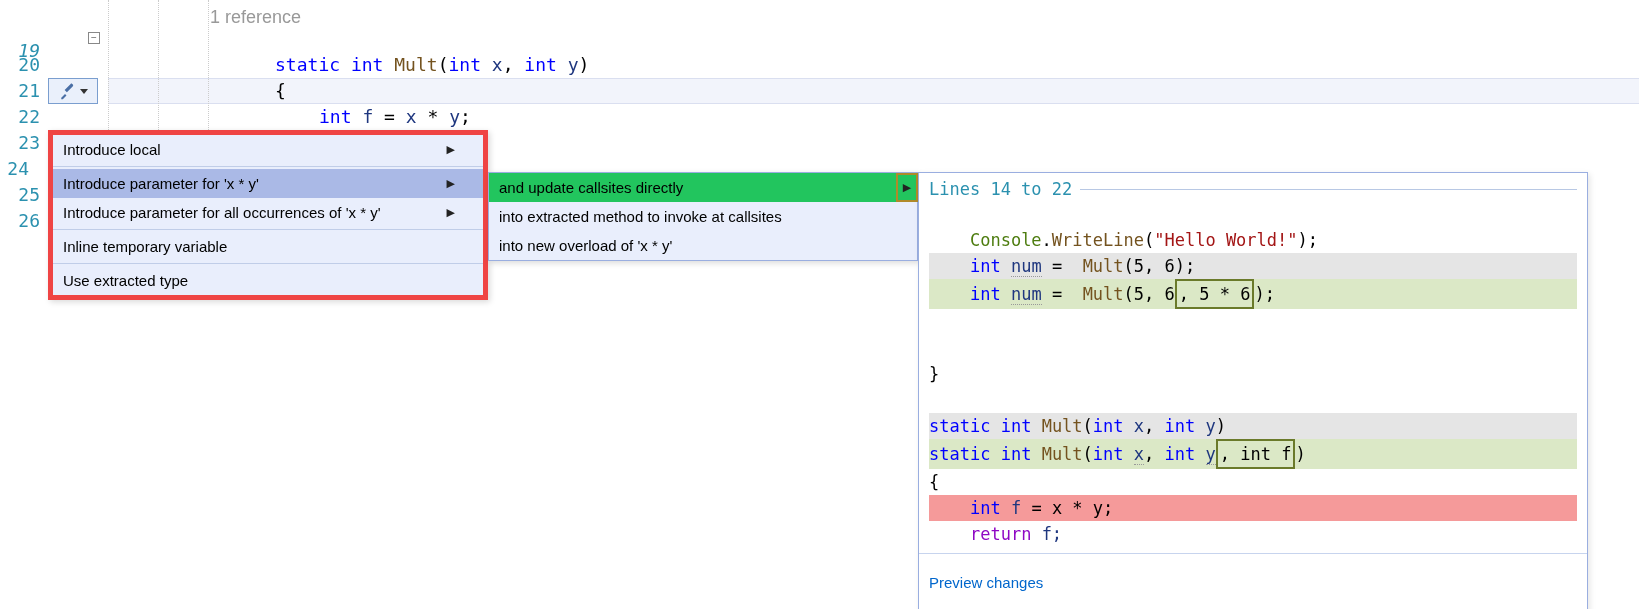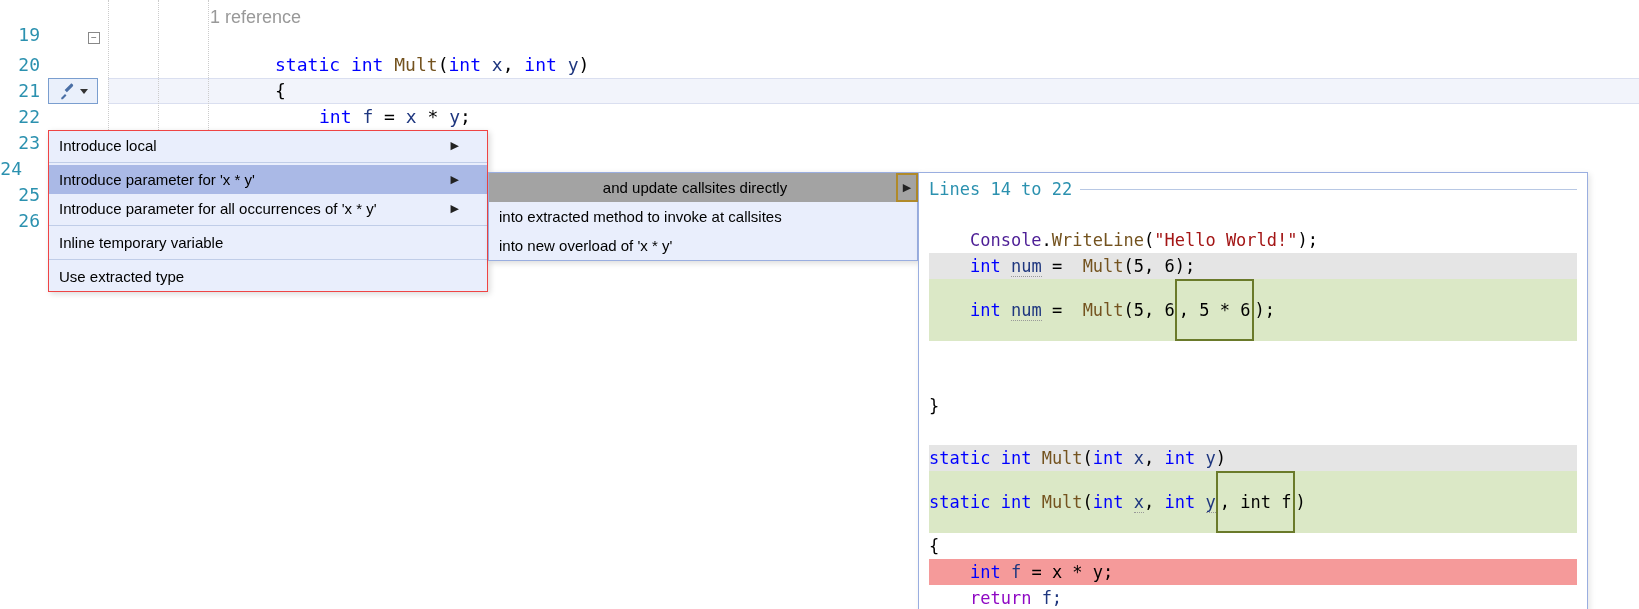--- a/index.html
+++ b/index.html
@@ -44,38 +44,38 @@
   .action-glyph {
     position: absolute; left: 48px; width: 50px; height: 26px;
     border: 1px solid #7a9ecf; background: #eaf0fb;
     display: flex; align-items: center; justify-content: center; gap: 3px;
   }
   .action-glyph svg { width: 18px; height: 18px; }
   .dd-caret { width:0;height:0;border-left:4px solid transparent;border-right:4px solid transparent;border-top:5px solid #333; }
   
   .menu1 {
     position: absolute; left: 48px; top: 130px; width: 440px;
-    background: #e9eefc; border: 1px solid #ef4444;
+    background: #e9eefc; border: 5px solid #ef4444;
     box-shadow: 2px 2px 6px rgba(0,0,0,0.15);
     font-family: "Segoe UI",sans-serif; font-size: 15px;
   }
   .menu1 .mi, .menu2 .mi {
     padding: 6px 28px 6px 10px; position: relative; cursor: default;
     display: flex; align-items: center; justify-content: space-between;
   }
   .menu1 .mi.sel { background: #aab9e6; }
   .menu1 .sep, .menu2 .sep { height:1px; background:#c0cde8; margin: 2px 0; }
   .submenu-caret { font-size: 11px; color: #222; }
   .menu2 {
     position: absolute; left: 488px; top: 172px; width: 430px;
     background: #e9eefc; border: 1px solid #9aaee0;
     box-shadow: 2px 2px 6px rgba(0,0,0,0.15);
     font-family: "Segoe UI",sans-serif; font-size: 15px;
   }
-  .menu2 .mi.sel { background: #a3a3a3; justify-content: center; }
+  .menu2 .mi.sel { background: #22c55e; }
   .menu2 .mi.sel .submenu-caret-box {
     position:absolute; right:-1px; top:0; bottom:0; width:22px;
     border:2px solid #b08a2a; display:flex; align-items:center; justify-content:center;
   }
   
   .preview {
     position: absolute; left: 918px; top: 172px; width: 670px;
     border: 1px solid #9aaee0; background: #fff;
     box-shadow: 2px 2px 6px rgba(0,0,0,0.1);
   }
@@ -85,48 +85,48 @@
     display:flex; align-items:center; gap:8px;
   }
   .preview-header .rule { flex:1; height:1px; background:#b8c8e4; }
   .preview-code {
     padding: 0 10px 6px 10px;
     font-family: Consolas, monospace; font-size: 17px; line-height: 26px; white-space: pre;
   }
   .dl-red { background: #e5e5e5; display:block; }
   .dl-red-strong { background: #f59a9a; display:block; }
   .dl-green { background: #dbe8c6; display:block; }
-  .diff-box { border:2px solid #6a7a2a; padding:16px 2px; display:inline-block; }
+  .diff-box { border:2px solid #6a7a2a; padding:0 2px; display:inline-block; }
   .preview-footer {
     border-top:1px solid #c7d4ee; padding:20px 10px;
   }
   .preview-footer a { color:#0066cc; text-decoration:none; font-family:"Segoe UI",sans-serif; font-size:15px; }
   .kw { color:#0000ff; }
   .typ { color:#0000ff; }
-  .cls { color:#4c1d95; }
+  .cls { color:#4d7c0f; }
   .mth { color:#74531f; }
   .str { color:#a31515; }
   .purple { color:#8f08c4; }
   .ident { color:#1f377f; }
   .muted-under { border-bottom:1px dotted #999; }
 </style>
 </head>
 <body>
 
 <div class="editor">
 
   <div class="highlight-line" style="top:78px;"></div>
 
   <div class="gutter">
-    <div style="position:absolute;top:22px;right:6px;">19</div>
+    <div style="position:absolute;top:38px;right:6px;font-style:italic;">19</div>
     <div style="position:absolute;top:52px;right:6px;">20</div>
     <div style="position:absolute;top:78px;right:6px;">21</div>
     <div style="position:absolute;top:104px;right:6px;">22</div>
     <div style="position:absolute;top:130px;right:6px;">23</div>
-    <div style="position:absolute;top:156px;right:24px;margin-left:24px;">24</div>
+    <div style="position:absolute;top:156px;right:17px;margin-left:24px;">24</div>
     <div style="position:absolute;top:182px;right:6px;">25</div>
     <div style="position:absolute;top:208px;right:6px;">26</div>
   </div>
 
   <div class="fold-col">
     <div class="fold-box" style="top:32px;">−</div>
   </div>
 
   <div class="action-glyph" style="top:78px;">
     <svg viewBox="0 0 24 24">

